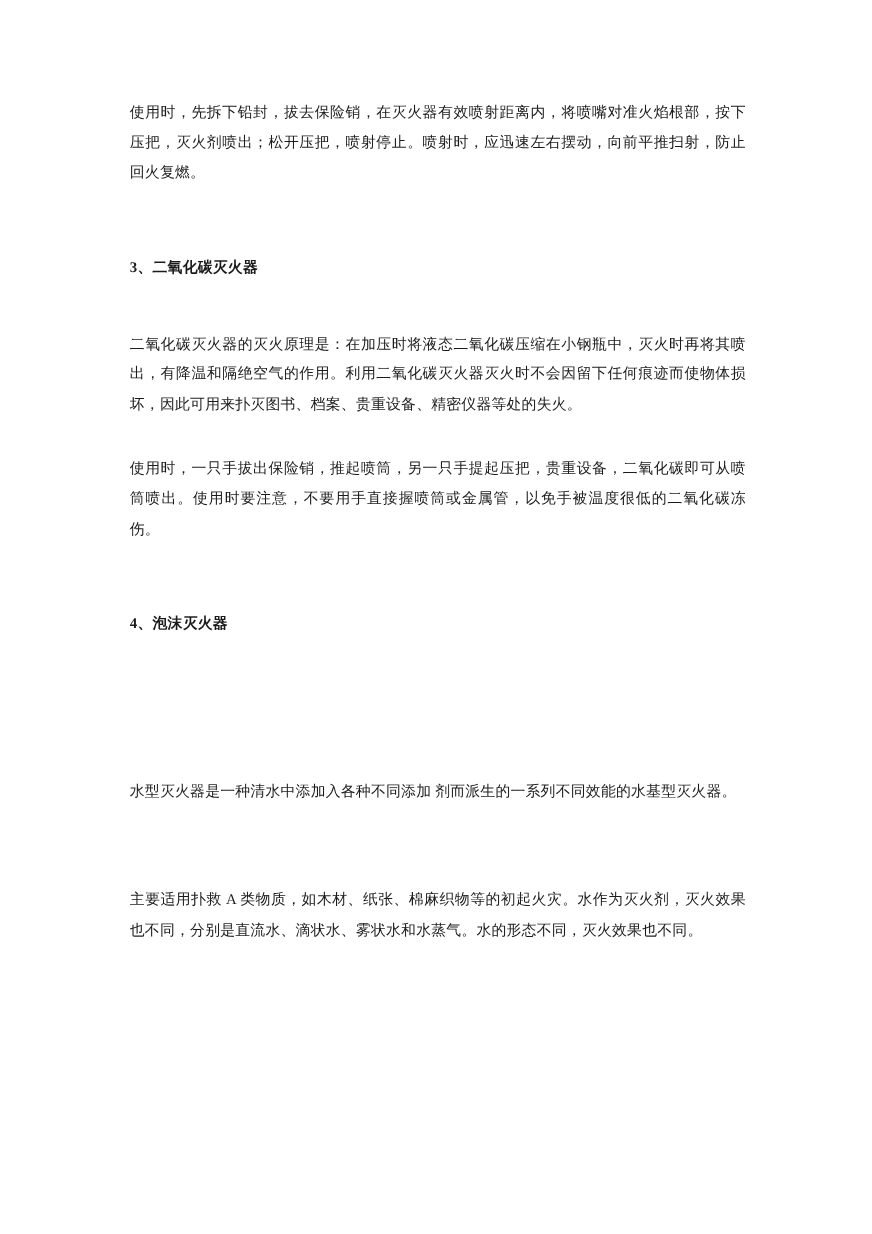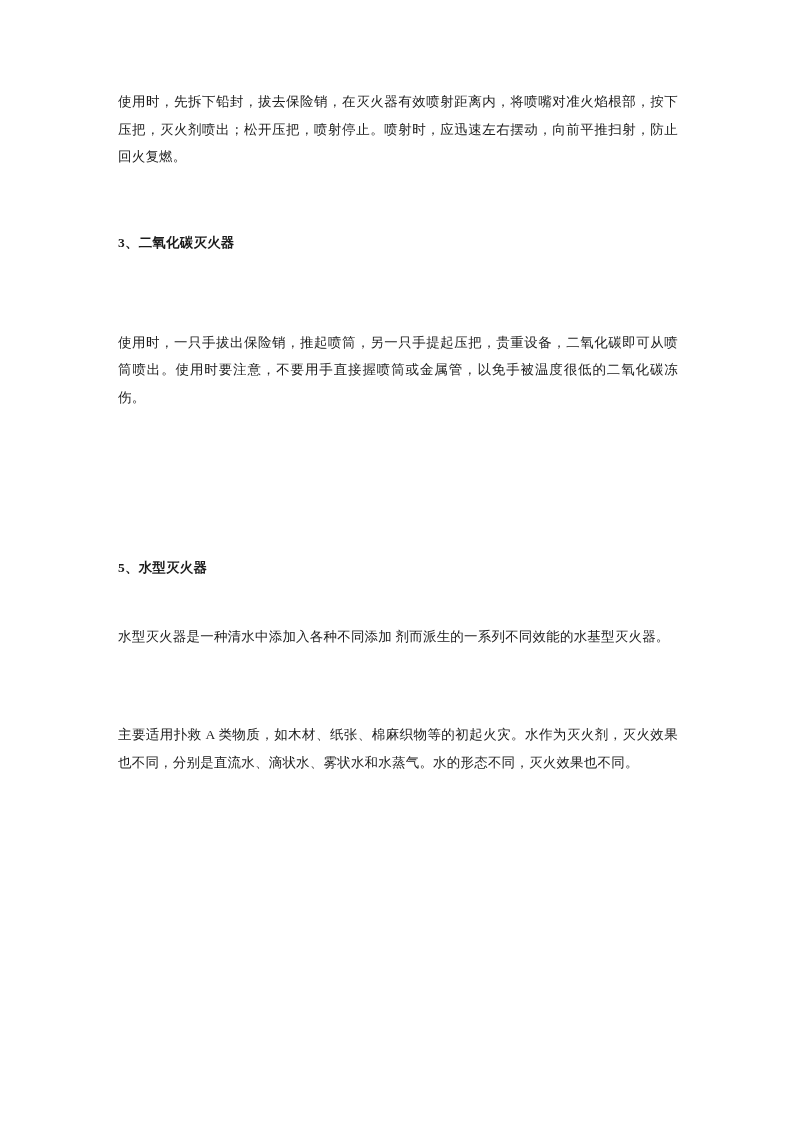--- a/index.html
+++ b/index.html
@@ -54,34 +54,35 @@
   <div class="content">
 
     <p class="para">使用时，先拆下铅封，拔去保险销，在灭火器有效喷射距离内，将喷嘴对准火焰根部，按下压把，灭火剂喷出；松开压把，喷射停止。喷射时，应迅速左右摆动，向前平推扫射，防止回火复燃。</p>
 
     <div class="gap-lg"></div>
 
     <h3 class="heading">3、二氧化碳灭火器</h3>
 
     <div class="gap-md"></div>
 
+    <p class="para">二氧化碳灭火器的灭火原理是：在加压时将液态二氧化碳压缩在小钢瓶中，灭火时再将其喷出，有降温和隔绝空气的作用。利用二氧化碳灭火器灭火时不会因留下任何痕迹而使物体损坏，因此可用来扑灭图书、档案、贵重设备、精密仪器等处的失火。</p>
 
     <div class="gap-sm"></div>
 
     <p class="para">使用时，一只手拔出保险销，推起喷筒，另一只手提起压把，贵重设备，二氧化碳即可从喷筒喷出。使用时要注意，不要用手直接握喷筒或金属管，以免手被温度很低的二氧化碳冻伤。</p>
 
     <div class="gap-lg"></div>
 
+    <h3 class="heading">4、泡沫灭火器</h3>
 
     <div class="gap-md"></div>
 
 
     <div class="gap-md"></div>
 
-    <h3 class="heading">5、水型灭火器</h3>
 
     <div class="gap-md"></div>
 
     <p class="para">水型灭火器是一种清水中添加入各种不同添加 剂而派生的一系列不同效能的水基型灭火器。</p>
 
     <div class="gap-xl"></div>
 
     <p class="para">主要适用扑救 A 类物质，如木材、纸张、棉麻织物等的初起火灾。水作为灭火剂，灭火效果也不同，分别是直流水、滴状水、雾状水和水蒸气。水的形态不同，灭火效果也不同。</p>
 
   </div>

